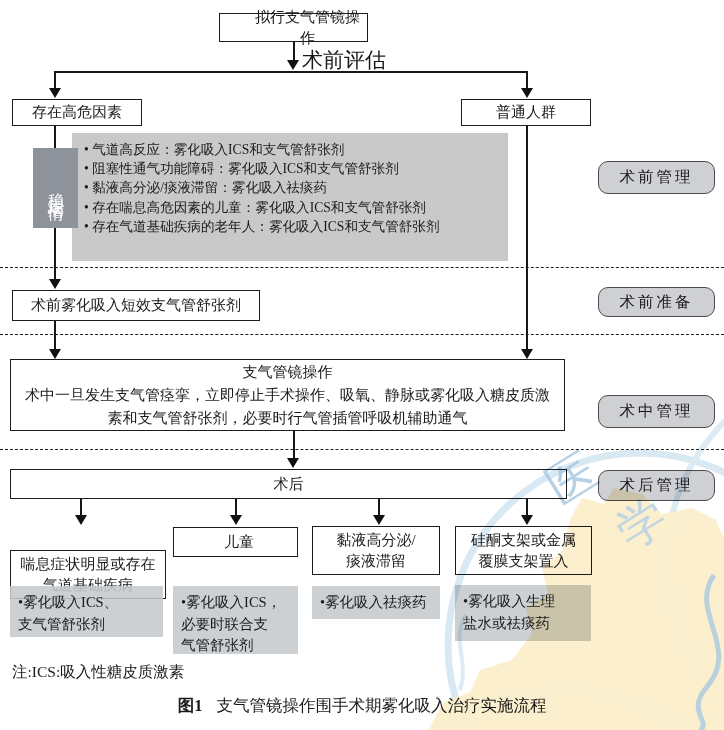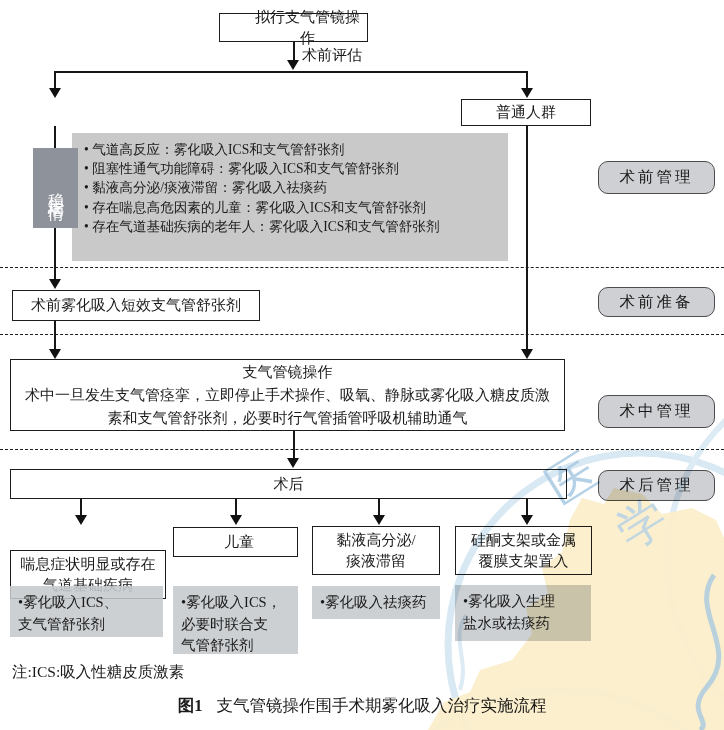--- a/index.html
+++ b/index.html
@@ -32,21 +32,21 @@
   }
   .stage{
     position:absolute;background:#ced0d3;border:1.8px solid #4c4c4c;border-radius:10px;
     display:flex;align-items:center;justify-content:center;font-size:15.5px;letter-spacing:3px;
     box-sizing:border-box;z-index:2;
   }
   .treat{
     position:absolute;background:rgba(198,201,205,0.88);z-index:2;box-sizing:border-box;
     padding:6px 6px 6px 8px;font-size:14.5px;line-height:21.5px;white-space:pre-line;text-align:left;
   }
-  .float-label{position:absolute;font-size:15px;z-index:2;}
+  .float-label{position:absolute;font-size:21px;z-index:2;}
   .note{position:absolute;font-size:15.5px;z-index:2;}
   .caption{position:absolute;left:0;width:724px;text-align:center;font-size:16.5px;z-index:2;}
   .caption b{margin-right:14px;}
   #watermark{position:absolute;left:0;top:0;z-index:5;pointer-events:none;mix-blend-mode:multiply;}
 </style>
 </head>
 <body>
 
 <div id="canvas">
 
@@ -77,20 +77,21 @@
   <div class="line vline" style="left:526px;top:499px;height:17px;"></div>
   <div class="arrow-down" style="left:521px;top:515px;"></div>
 
   <div class="dashed" style="top:267px;"></div>
   <div class="dashed" style="top:334px;"></div>
   <div class="dashed" style="top:449px;"></div>
 
   <div class="box" style="left:219px;top:13px;width:149px;height:29px;padding-left:28px;">拟行支气管镜操作</div>
   <div class="float-label" style="left:302px;top:46px;">术前评估</div>
 
+  <div class="box" style="left:12px;top:99px;width:130px;height:27px;">存在高危因素</div>
   <div class="box" style="left:461px;top:99px;width:130px;height:27px;">普通人群</div>
 
   <div class="stable" style="left:33px;top:148px;width:45px;height:80px;">稳定病情</div>
 
   <div class="gray-panel" style="left:72px;top:133px;width:436px;height:128px;">
     <div>• 气道高反应：雾化吸入ICS和支气管舒张剂</div>
     <div>• 阻塞性通气功能障碍：雾化吸入ICS和支气管舒张剂</div>
     <div>• 黏液高分泌/痰液滞留：雾化吸入祛痰药</div>
     <div>• 存在喘息高危因素的儿童：雾化吸入ICS和支气管舒张剂</div>
     <div>• 存在气道基础疾病的老年人：雾化吸入ICS和支气管舒张剂</div>

